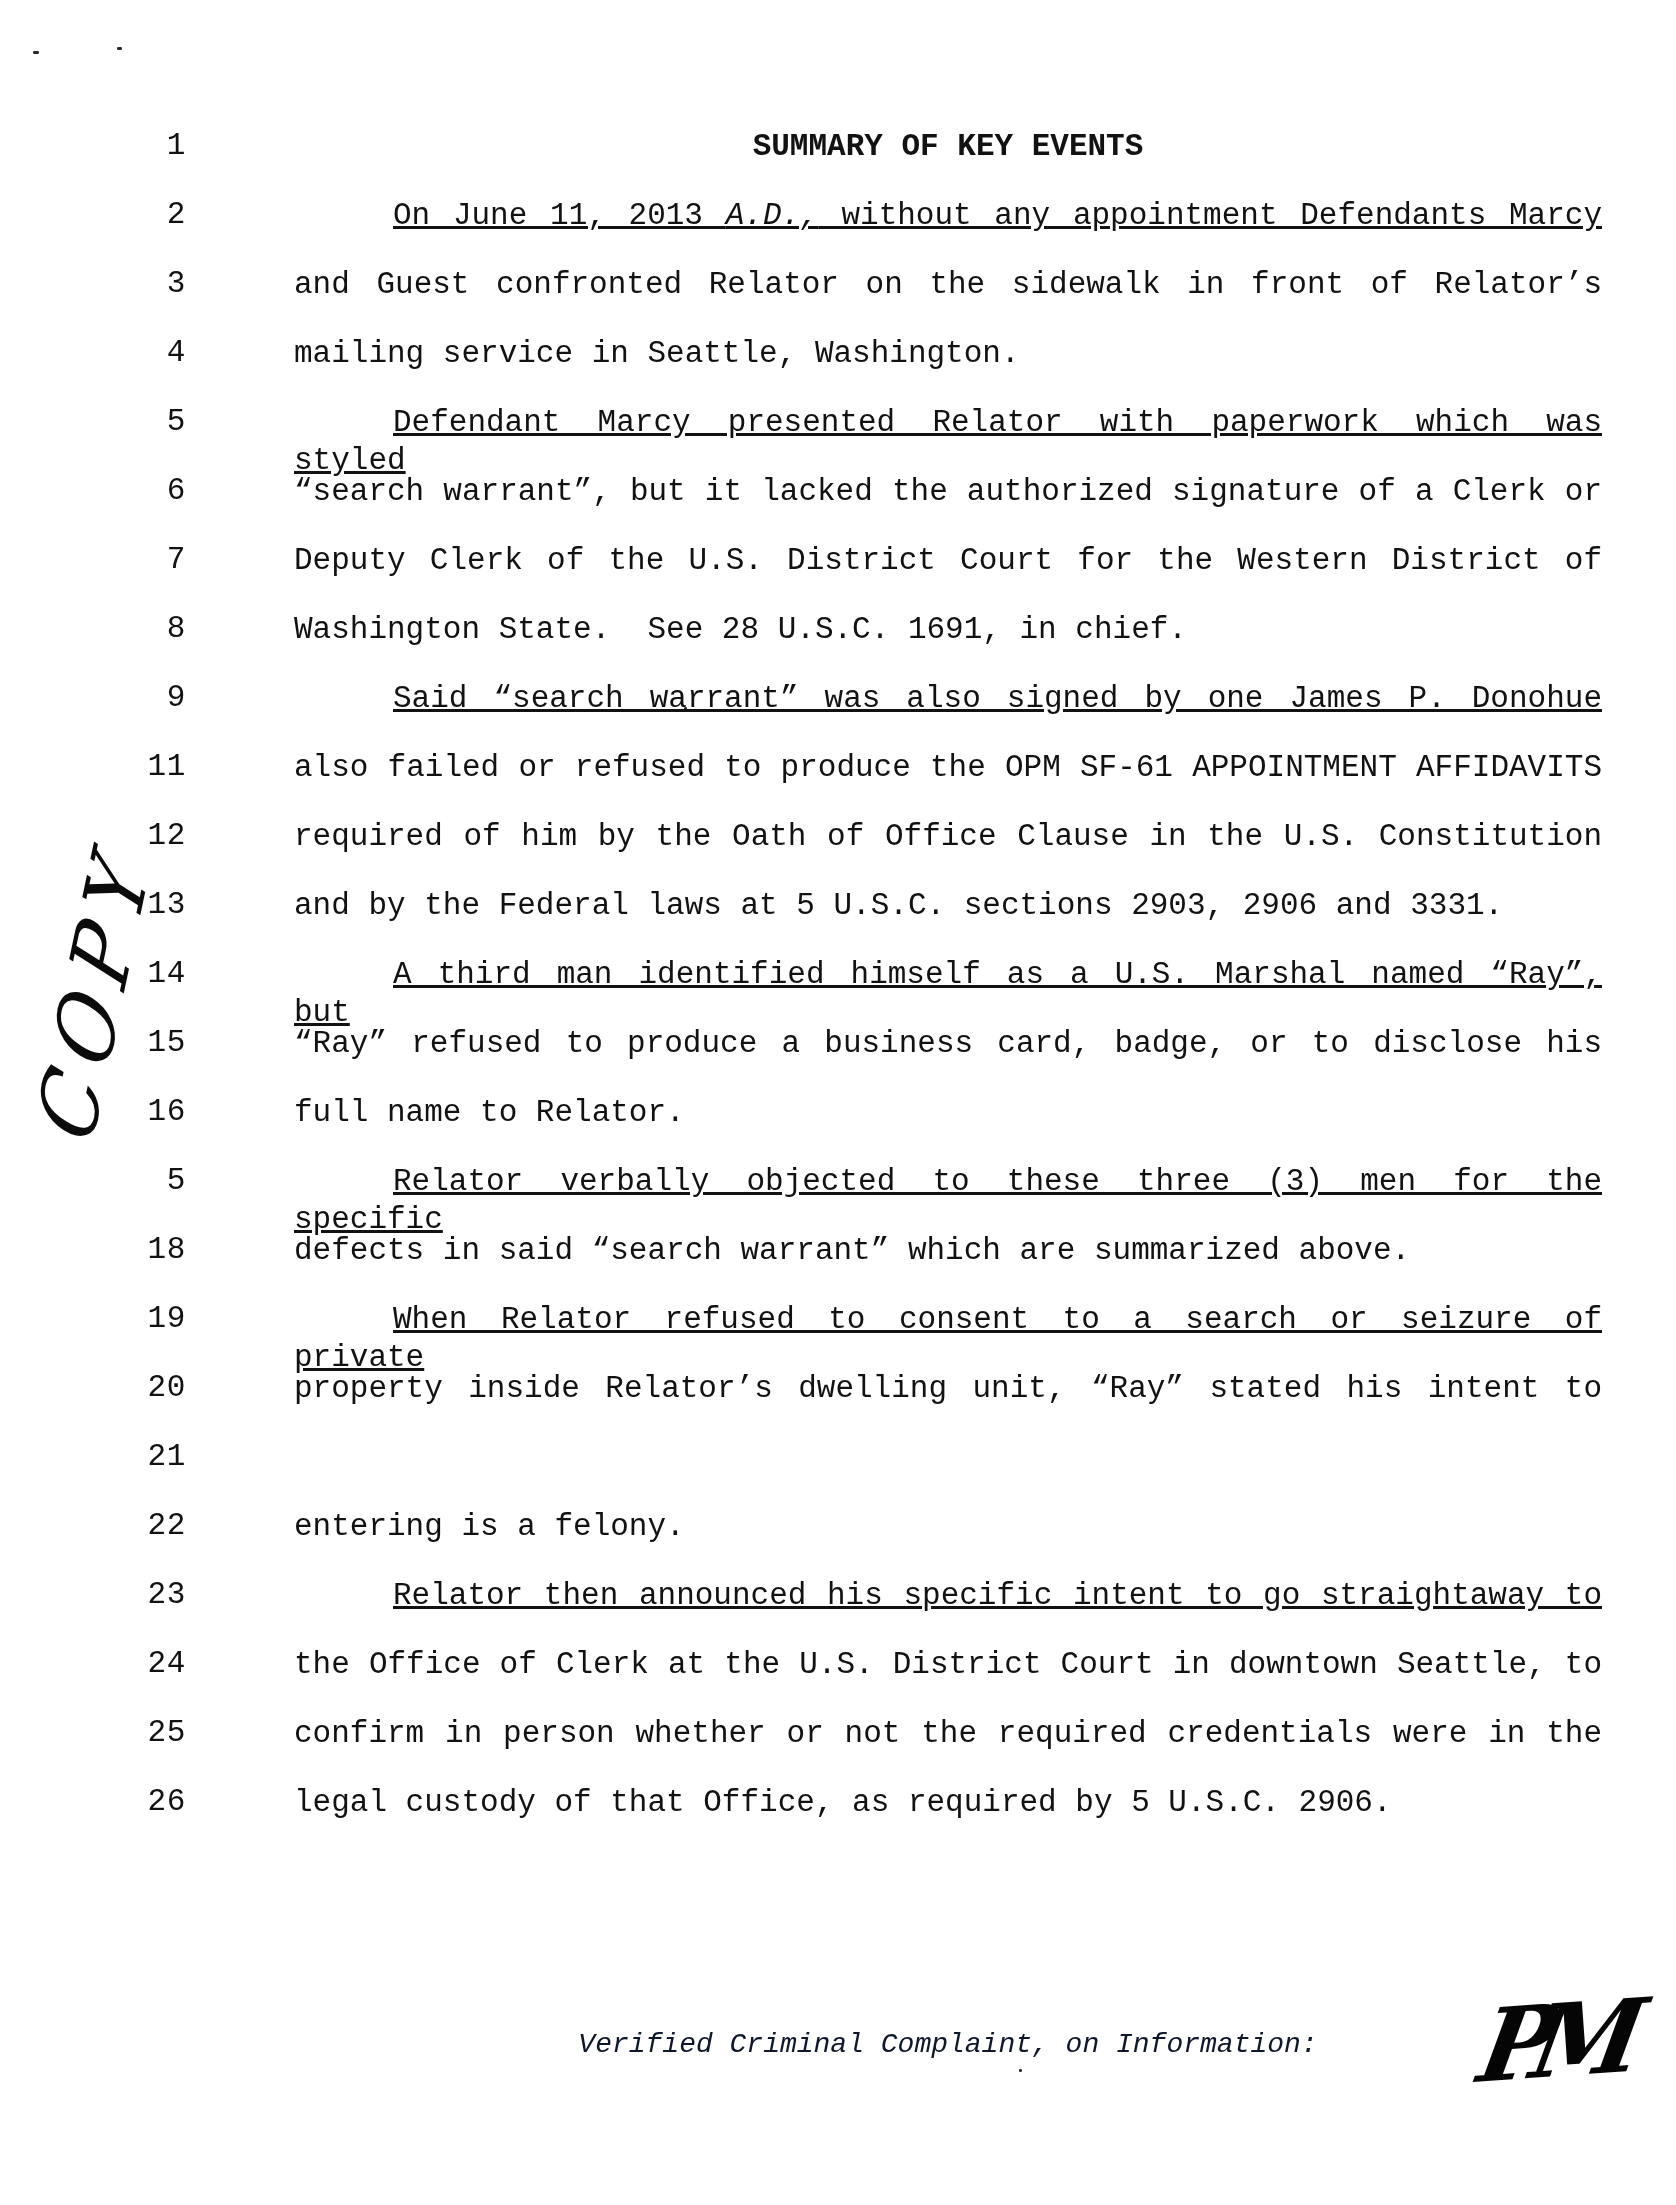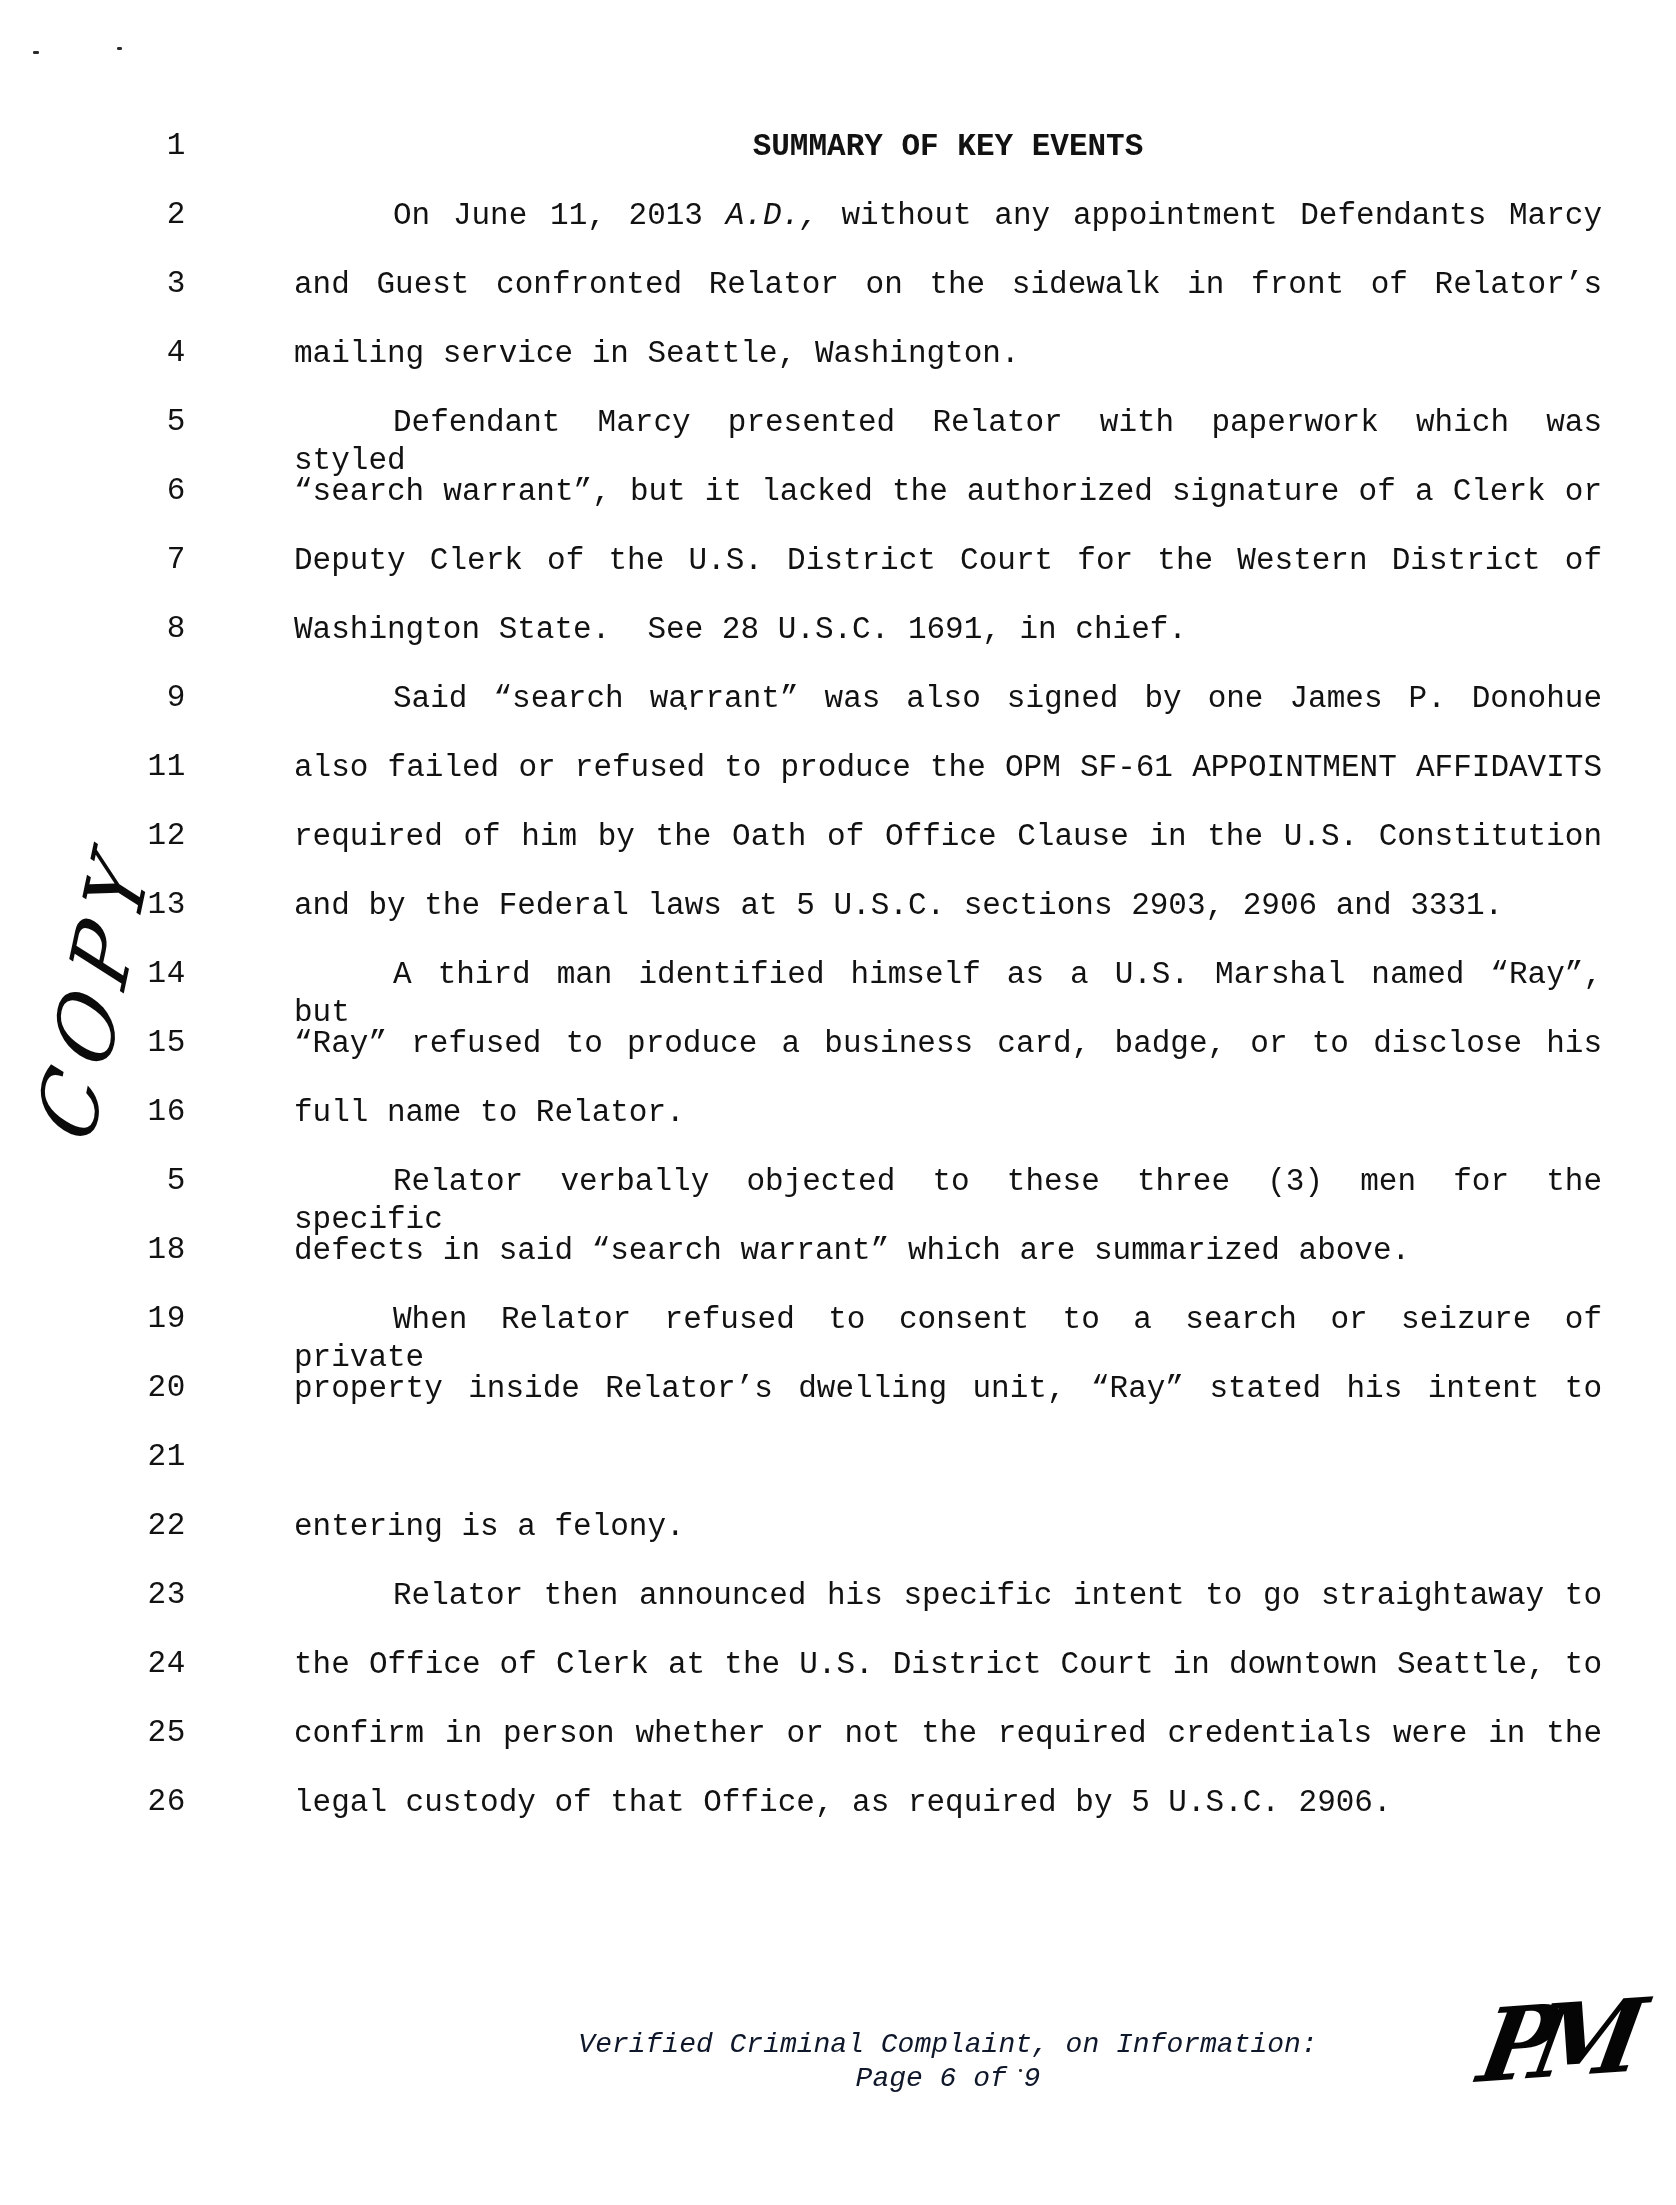--- a/index.html
+++ b/index.html
@@ -41,20 +41,21 @@
   .row.just .line-text {
     text-align: justify;
     text-align-last: justify;
     text-justify: inter-word;
   }
   .row.left .line-text {
     white-space: pre-wrap;
   }
   .row.indent .line-text {
     text-indent: 99px;
+    text-decoration: underline;
   }
   .row.title-row .line-text {
     text-align: left;
     text-align-last: center;
     font-weight: bold;
   }
   .line-text em { font-style: italic; }
 
   
   .copy-stamp {
@@ -254,19 +255,18 @@
 
     <div class="row left">
       <span class="line-num">26</span>
       <div class="line-text">legal custody of that Office, as required by 5 U.S.C. 2906.</div>
     </div>
 
   </div>
 
   <div class="footer">
     <div>Verified Criminal Complaint, on Information:</div>
-    <div>Page 6 of 9</div>
   </div>
 
   <div class="signature">PM</div>
 
 </div>
 
 
 </body></html>

